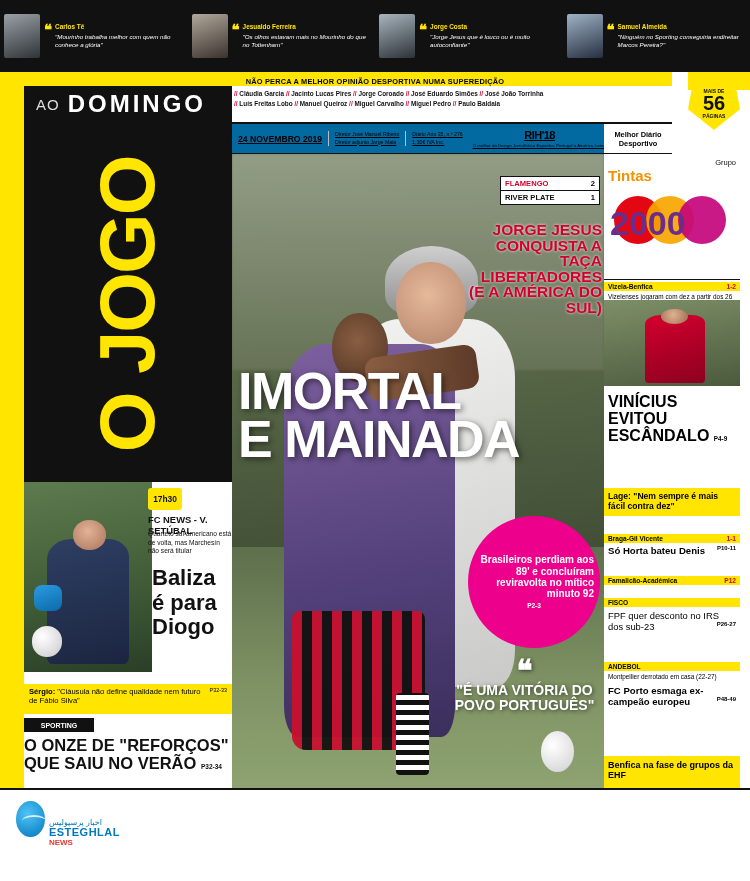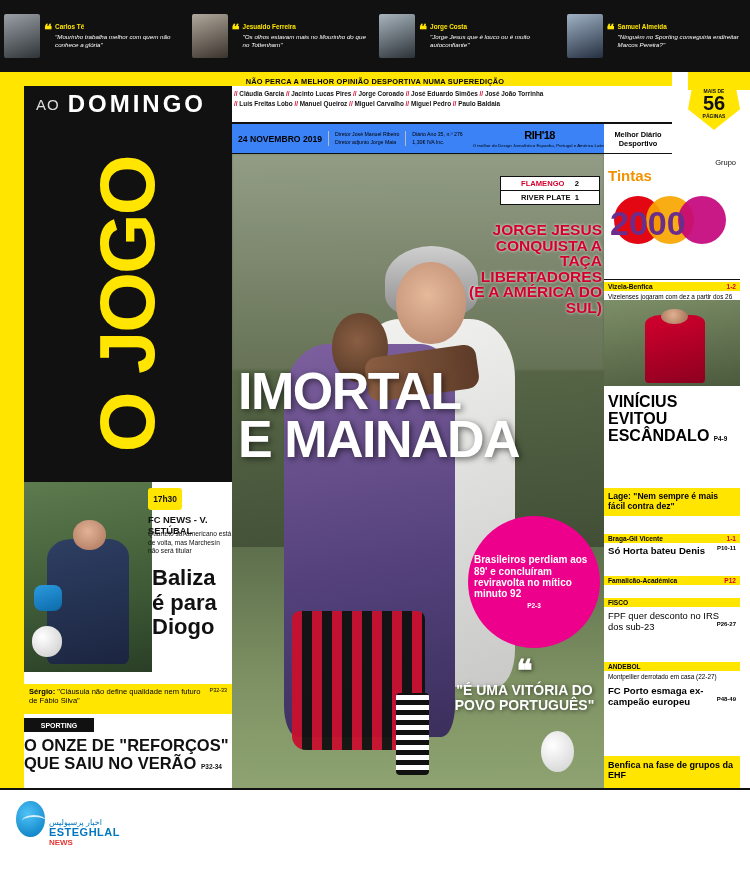--- a/index.html
+++ b/index.html
@@ -85,21 +85,21 @@
     padding-top: 4px;
   }
   .badge56 .t { font-size: 5px; font-weight: bold; }
   .badge56 .n { font-size: 20px; font-weight: bold; line-height: .95; }
   .badge56 .p { font-size: 5px; font-weight: bold; }
 
   
   .infobar {
     position: absolute; top: 122px; left: 232px; width: 440px; height: 32px;
     border-top: 2px solid #111; border-bottom: 1px solid #111;
-    display: flex; align-items: center; background: #3b82f6;
+    display: flex; align-items: center; background: #0369a1; text-decoration: underline;
   }
   .infobar .date { font-size: 8.6px; font-weight: bold; padding: 0 6px; }
   .infobar .dircol { font-size: 5.2px; line-height: 1.45; padding: 0 6px; border-left: 1px solid #bbb; }
   .infobar .pricecol { font-size: 5.2px; line-height: 1.45; padding: 0 6px; border-left: 1px solid #bbb; }
   .infobar .awardcol { font-size: 4.4px; line-height: 1.4; padding: 0 4px; text-align:center;}
   .infobar .awardcol .logo { font-size: 11px; font-weight: bold; letter-spacing:-.5px;}
   .mbd {
     position: absolute; top: 122px; left: 604px; width: 68px; height: 32px;
     background: #fff; border-bottom: 1px solid #111; border-top: 2px solid #111;
     display:flex; flex-direction:column; align-items:center; justify-content:center;
@@ -166,21 +166,21 @@
     position:absolute; bottom:2.5%; right:8%; width:9%; height:6.5%;
     background: radial-gradient(circle at 35% 35%, #fff, #cfcfcf);
     border-radius: 50%;
   }
 
   
   .scorebox {
     position: absolute; top: 176px; left: 500px; width: 100px;
     border: 1px solid #111; background: #fff; font-size: 7.6px;
   }
-  .scorebox .r { display:flex; justify-content:space-between; padding: 2px 20px; }
+  .scorebox .r { display:flex; justify-content:space-between; padding: 2px 4px; }
   .scorebox .r:first-child { border-bottom: 1px solid #111; }
   .scorebox .team { font-weight: bold; color:#d3002d; }
   .scorebox .r:last-child .team { color:#111; }
   .scorebox .g { font-weight: bold; }
 
   
   .red-head {
     position: absolute; top: 222px; left: 462px; width: 140px;
     color: #d3002d; font-weight: bold; font-size: 15.5px; line-height: 1.0;
     text-align: right; text-shadow: 0 0 3px rgba(255,255,255,.9);
@@ -191,21 +191,21 @@
     position: absolute; top: 368px; left: 238px; width: 358px;
     color: #fff; font-weight: bold; font-size: 52px; line-height: .92;
     letter-spacing: -1.5px; text-shadow: 2px 2px 6px rgba(0,0,0,.55);
   }
 
   
   .pink-circle {
     position: absolute; top: 516px; left: 468px; width: 132px; height: 132px;
     background: #ec008c; border-radius: 50%; color: #fff;
     display:flex; flex-direction:column; align-items:center; justify-content:center;
-    text-align:left; font-weight: bold; font-size: 10px; line-height: 1.12; padding: 6px;
+    text-align:right; font-weight: bold; font-size: 10px; line-height: 1.12; padding: 6px;
   }
   .pink-circle .pg { font-size: 6.5px; margin-top: 3px; }
 
   
   .photo-quote {
     position: absolute; top: 660px; left: 452px; width: 145px; color: #fff;
     font-weight: bold; font-size: 14px; line-height: 1.08; text-align: center;
     text-shadow: 1px 1px 4px rgba(0,0,0,.6);
   }
   .photo-quote .qm { font-size: 30px; line-height: .7; display:block; margin-bottom:2px;}

